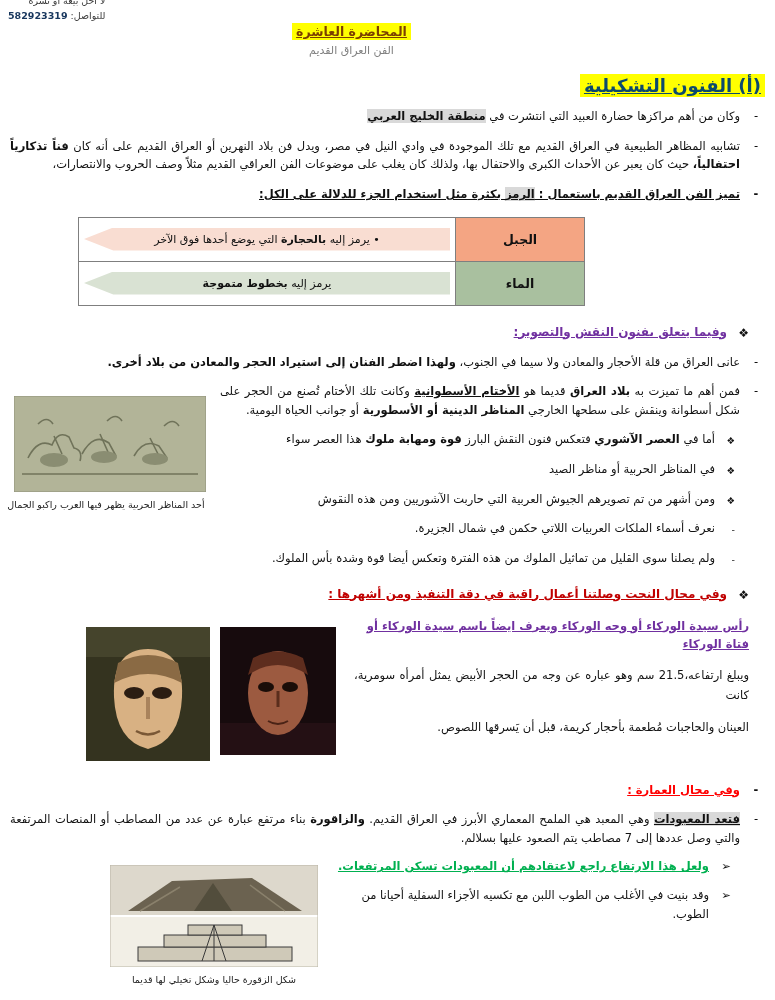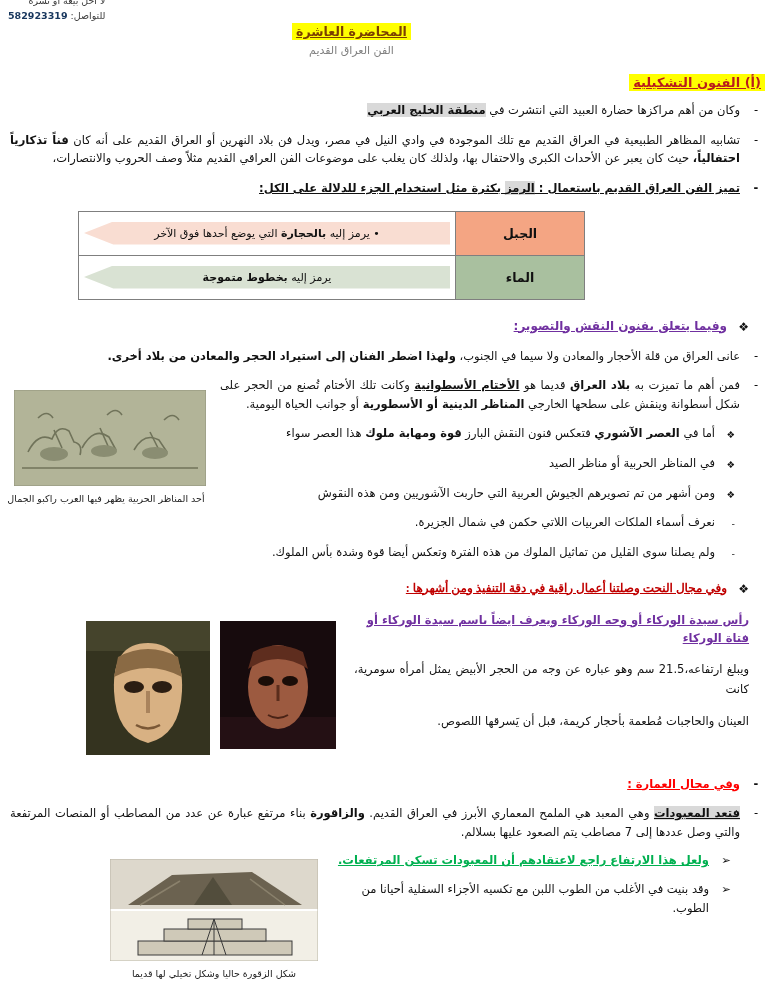--- a/index.html
+++ b/index.html
@@ -3,32 +3,32 @@
 <meta charset="utf-8">
 <style>
   html,body{margin:0;padding:0;background:#fff;}
   .page{width:775px;height:1000px;position:relative;background:#fff;direction:rtl;
         font-family:"DejaVu Sans",sans-serif;font-size:11.5px;color:#111;overflow:hidden;}
   .b{font-weight:bold;}
   .u{text-decoration:underline;}
   .hl-gray{background:#d9d9d9;font-weight:bold;}
   .purple{color:#7030a0;}
   .red{color:#ff0000;}
-  .darkred{color:#c00000;font-family:Liberation Serif, serif;}
+  .darkred{color:#c00000;}
   .green{color:#00b050;}
 
   .top-note{position:absolute;top:-6px;left:8px;font-size:9.5px;color:#3a3a3a;line-height:1.55;text-align:right;}
   .top-note .num{font-weight:bold;color:#17365d;}
 
   .doc-header{padding-top:24px;padding-right:72px;text-align:center;}
   .lec-title{background:#ffff00;color:#7b3f00;font-weight:bold;font-size:12.5px;text-decoration:underline;padding:1px 4px;}
   .lec-subtitle{color:#7f7f7f;font-size:11px;margin-top:5px;}
 
   .secA-title-wrap{margin:18px 10px 0 0;text-align:right;}
-  .secA-title{background:#ffff00;color:#b91c1c;font-weight:bold;font-size:13px;text-decoration:underline;padding:1px 4px;}
+  .secA-title{background:#ffff00;color:#0c4a6e;font-weight:bold;font-size:18px;text-decoration:underline;padding:1px 4px;}
 
   .bullet{display:flex;gap:9px;margin:11px 12px 0 10px;line-height:1.62;}
   .bullet>.mk{flex:0 0 14px;text-align:center;}
   .bullet>.bt{flex:1;text-align:justify;}
 
   .sec-head{display:flex;gap:8px;margin:17px 26px 0 10px;line-height:1.5;}
   .sec-head>.mk{flex:0 0 14px;font-size:12px;padding-top:1px;}
   .sec-head>.tx{font-weight:bold;text-decoration:underline;font-size:12px;}
 
   .sub-bullet{display:flex;gap:8px;margin:11px 40px 0 10px;line-height:1.62;}

